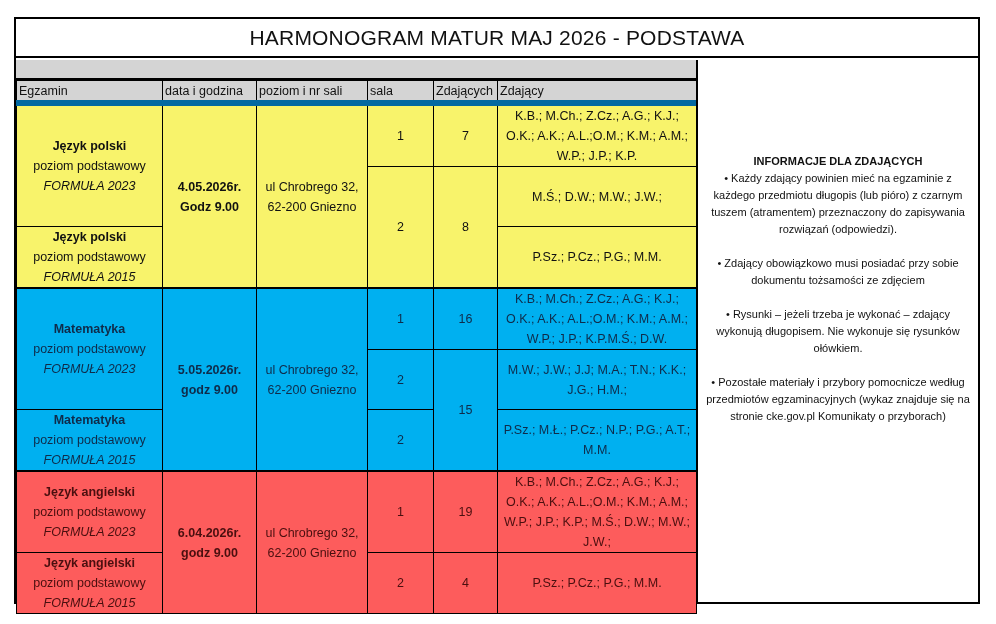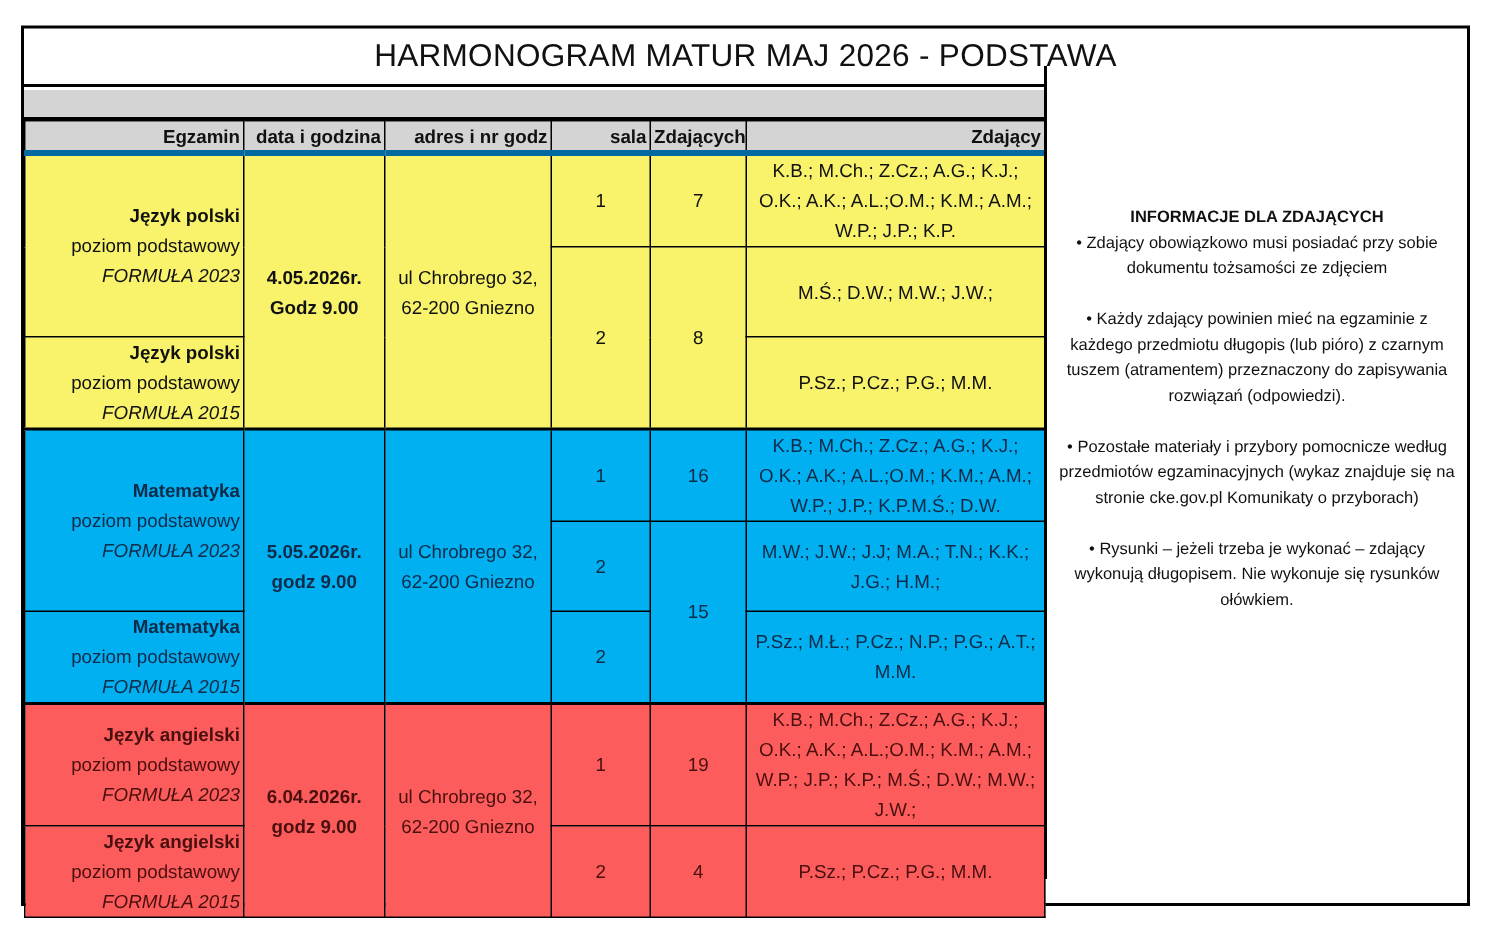--- a/index.html
+++ b/index.html
@@ -3,31 +3,31 @@
 <meta charset="utf-8">
 <style>
   html, body { margin:0; padding:0; background:#ffffff; }
   body { width:996px; height:624px; position:relative; overflow:hidden;
          font-family:"Liberation Sans", "DejaVu Sans", sans-serif; color:#111; }
   .abs { position:absolute; box-sizing:border-box; }
   .frame { left:14px; top:17px; width:966px; height:587px; border:2px solid #000; }
   .title { left:16px; top:19px; width:962px; height:39px; border-bottom:2px solid #000;
            display:flex; align-items:center; justify-content:center; font-size:21px; letter-spacing:0.2px; }
   .grayband { left:16px; top:60px; width:680px; height:20px; background:#d4d4d4; border-bottom:2px solid #000; }
-  .info { left:696px; top:44px; width:282px; height:542px; border-left:2px solid #000; background:#fff;
+  .info { left:696px; top:60px; width:282px; height:542px; border-left:2px solid #000; background:#fff;
           text-align:center; font-size:11px; line-height:17px; padding:93px 6px 0 6px; }
   .info .ttl { font-weight:bold; }
   .info p { margin:0 0 17px 0; }
 
   table.sched { position:absolute; left:16px; top:80px; width:680px; border-collapse:collapse; table-layout:fixed; }
   table.sched th, table.sched td { border:1px solid #000; padding:0 2px; font-size:12.5px; vertical-align:middle; }
-  table.sched th { background:#d4d4d4; font-weight:bold; height:19px; text-align:right; border-bottom:4px solid #0369a1; }
+  table.sched th { background:#d4d4d4; font-weight:normal; height:19px; text-align:left; border-bottom:6px solid #0369a1; }
   table.sched td { line-height:20px; }
   .c { text-align:center; }
-  .exam { text-align:right; padding-left:2px !important;margin-top:28px; }
+  .exam { text-align:center; padding-left:2px !important;margin-top:28px; }
   .exam b { display:block; font-weight:bold; }
   .exam i { display:block; }
   .y td { background:#f8f36b; }
   .b td { background:#00b0f0; color:#0f2b4a; }
   .r td { background:#fd5c5c; color:#4a0f0f; }
   .bold { font-weight:bold; }
   .list { text-align:center; font-size:12px; }
   .grpsep td { border-top:2px solid #000 !important; }
 </style>
 </head>
@@ -43,21 +43,21 @@
       <col style="width:94px">
       <col style="width:111px">
     <col style="width:66px">
       <col style="width:64px">
       <col style="width:199px">
   </colgroup>
   <thead>
     <tr>
       <th>Egzamin</th>
       <th>data i godzina</th>
-      <th>adres i nr godz</th>
+      <th>poziom i nr sali</th>
       <th>sala</th>
       <th>Zdających</th>
       <th>Zdający</th>
     </tr>
   </thead>
   <tbody>
 
     <tr class="y" style="height:60px">
       <td class="exam" rowspan="2">
         <b>Język polski</b>
@@ -149,17 +149,17 @@
       </td>
       <td class="c">2</td>
       <td class="c">4</td>
       <td class="list">P.Sz.; P.Cz.; P.G.; M.M.</td>
     </tr>
   </tbody>
 </table>
 
 <div class="abs info">
   <div class="ttl">INFORMACJE DLA ZDAJĄCYCH</div>
+  <p>• Każdy zdający powinien mieć na egzaminie z każdego przedmiotu długopis (lub pióro) z czarnym tuszem (atramentem) przeznaczony do zapisywania rozwiązań (odpowiedzi).</p>
   <p>• Zdający obowiązkowo musi posiadać przy sobie dokumentu tożsamości ze zdjęciem</p>
-  <p>• Każdy zdający powinien mieć na egzaminie z każdego przedmiotu długopis (lub pióro) z czarnym tuszem (atramentem) przeznaczony do zapisywania rozwiązań (odpowiedzi).</p>
+  <p>• Rysunki – jeżeli trzeba je wykonać – zdający wykonują długopisem. Nie wykonuje się rysunków ołówkiem.</p>
   <p>• Pozostałe materiały i przybory pomocnicze według przedmiotów egzaminacyjnych (wykaz znajduje się na stronie cke.gov.pl Komunikaty o przyborach)</p>
-  <p>• Rysunki – jeżeli trzeba je wykonać – zdający wykonują długopisem. Nie wykonuje się rysunków ołówkiem.</p>
 </div>
 
 </body></html>

